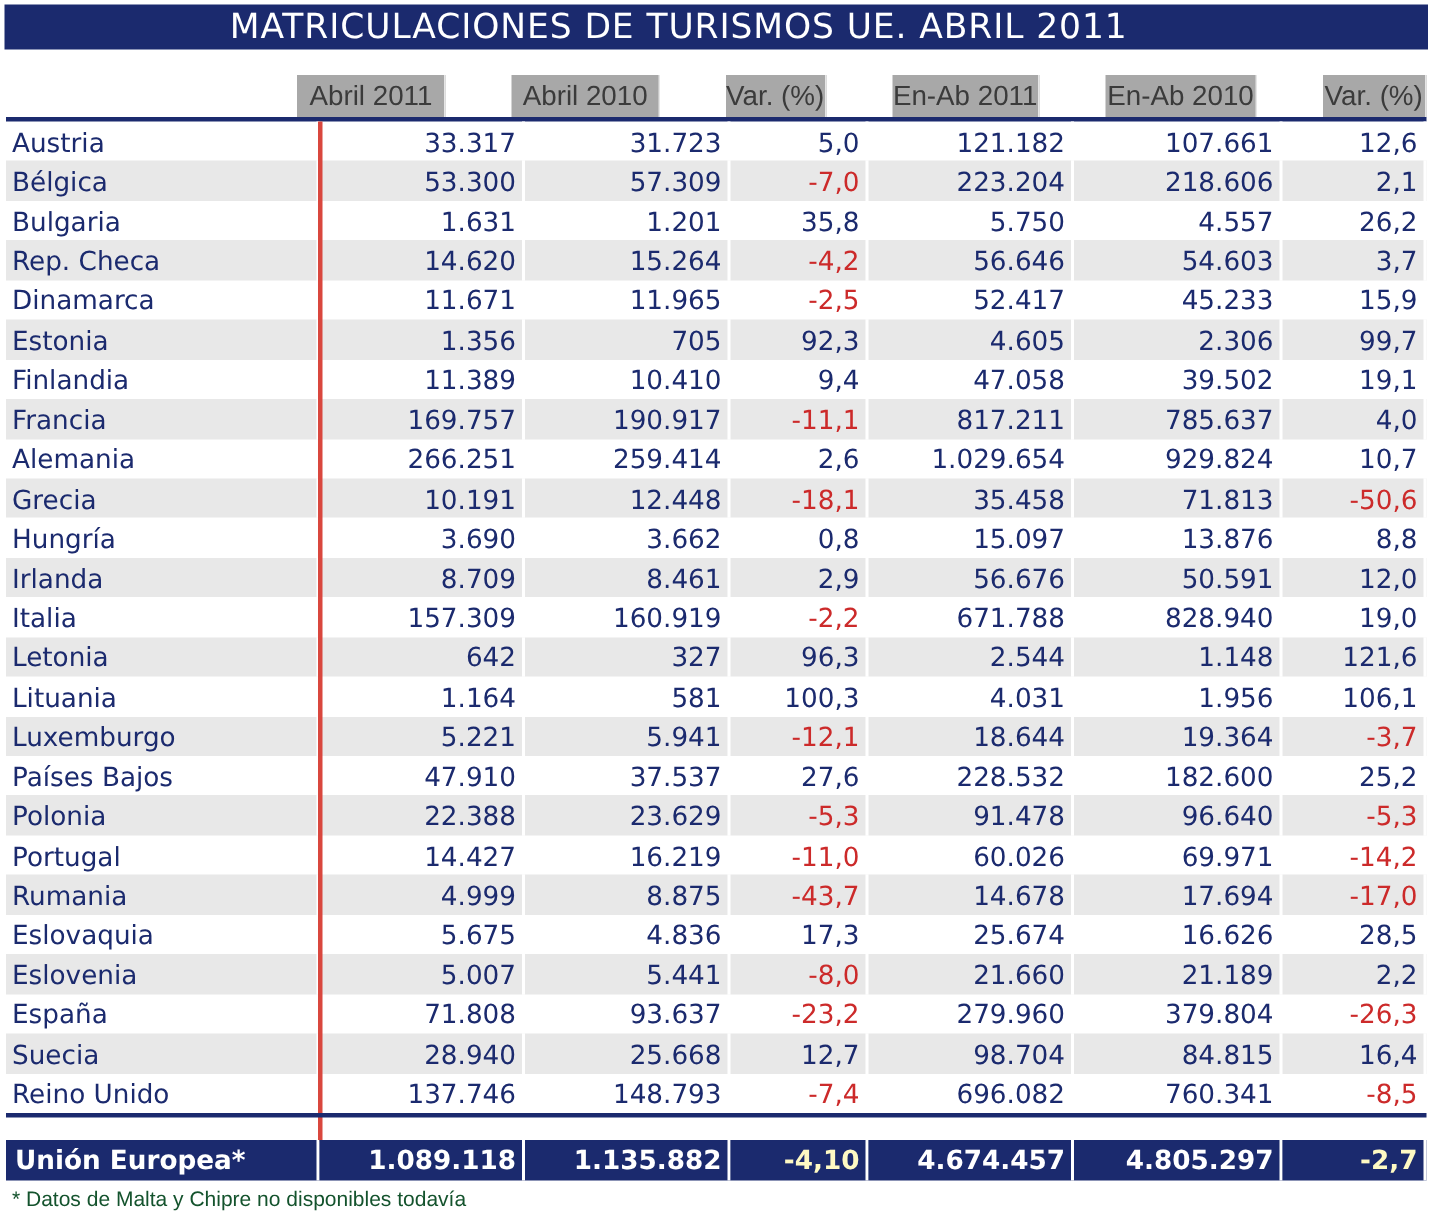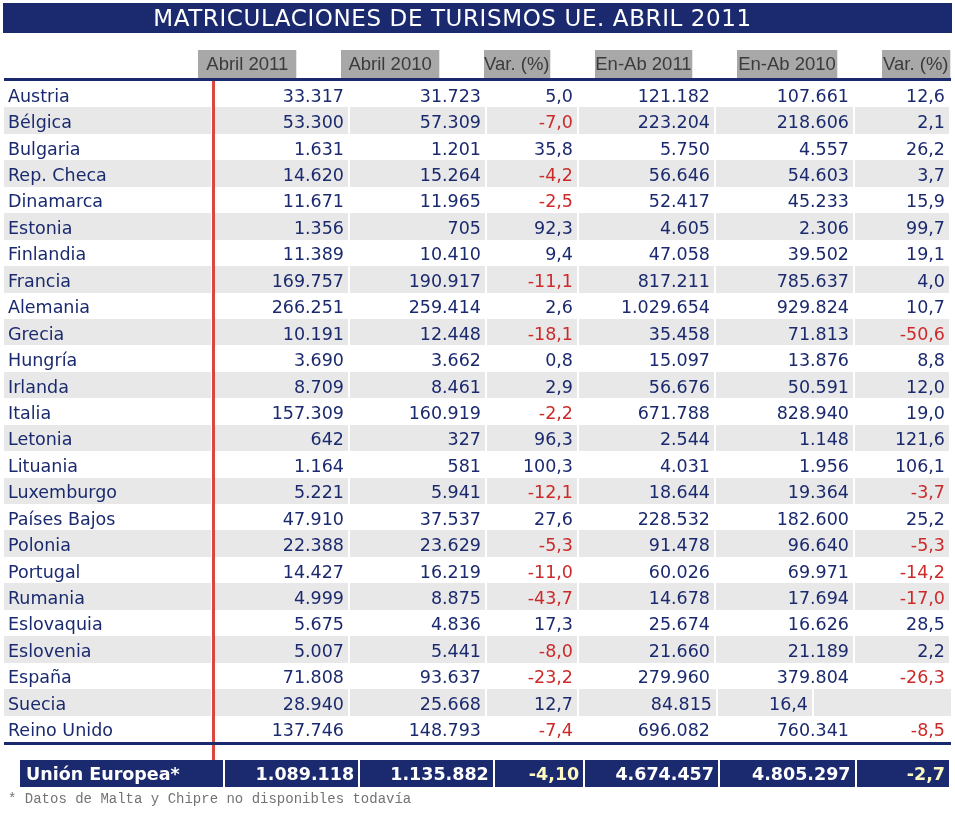--- a/index.html
+++ b/index.html
@@ -24,24 +24,24 @@
   .row .cell.num { justify-content:flex-end; padding-right:4px; }
   .row .cell.lbl { padding-left:4px; }
   .row .cell.neg { color:#cc2a2a; }
   .red-rule { position:absolute; left:212px; top:81px; width:3px; height:680px; background:#d9473e; }
   .bottom-rule { position:absolute; left:4px; top:742px; width:947px; height:3px; background:#1b2a6e; }
   .total { position:absolute; left:4px; top:760px; width:947px; height:27px; display:flex; }
   .total .cell { background:#1b2a6e; color:#ffffff; font-weight:bold; font-size:17.5px;
                  display:flex; align-items:center; box-sizing:border-box;
                  border-right:2px solid #ffffff; }
   .total .cell.num { justify-content:flex-end; padding-right:4px; }
-  .total .cell.lbl { padding-left:6px; font-weight:bold;margin-left:16px; }
+  .total .cell.lbl { padding-left:6px; font-weight:bold; }
   .total .cell.neg { color:#fef9c3; }
-  .footnote { position:absolute; left:8px; top:791px; font-family:Liberation Mono, monospace;
-              font-size:14px; color:#737373; }
+  .footnote { position:absolute; left:8px; top:791px; font-family:Liberation Sans, sans-serif;
+              font-size:14px; color:#14532d; }
   .w0{width:209px}.w1{width:137px}.w2{width:137px}.w3{width:92px}.w4{width:137px}.w5{width:139px}.w6{width:96px}
 </style>
 </head>
 <body>
 
 <div class="title-bar">
     <span>MATRICULACIONES DE TURISMOS UE.  ABRIL 2011</span>
   </div>
 
 <div class="grid hdr">
@@ -261,20 +261,21 @@
       <div class="cell num w3 neg">-23,2</div>
       <div class="cell num w4">279.960</div>
       <div class="cell num w5">379.804</div>
       <div class="cell num w6 neg">-26,3</div>
     </div>
     <div class="row alt">
       <div class="cell lbl w0">Suecia</div>
       <div class="cell num w1">28.940</div>
       <div class="cell num w2">25.668</div>
       <div class="cell num w3">12,7</div>
+      <div class="cell num w4">98.704</div>
       <div class="cell num w5">84.815</div>
       <div class="cell num w6">16,4</div>
     </div>
     <div class="row">
       <div class="cell lbl w0">Reino Unido</div>
       <div class="cell num w1">137.746</div>
       <div class="cell num w2">148.793</div>
       <div class="cell num w3 neg">-7,4</div>
       <div class="cell num w4">696.082</div>
       <div class="cell num w5">760.341</div>

